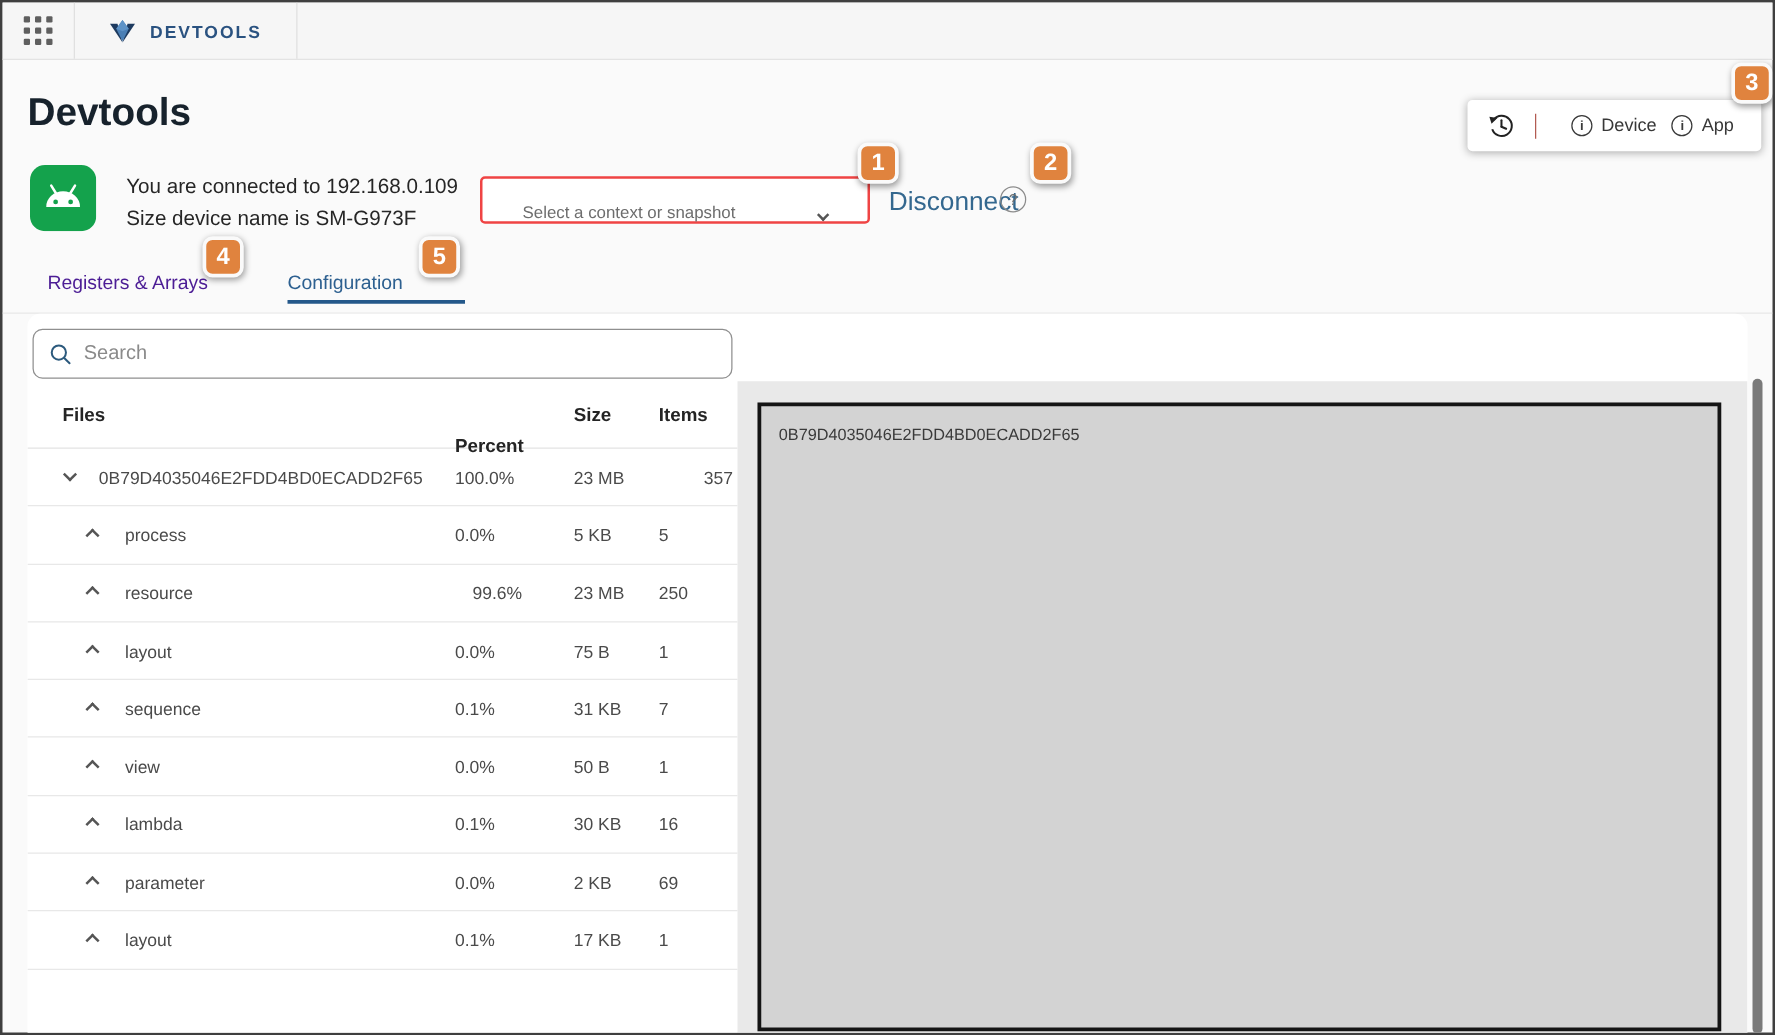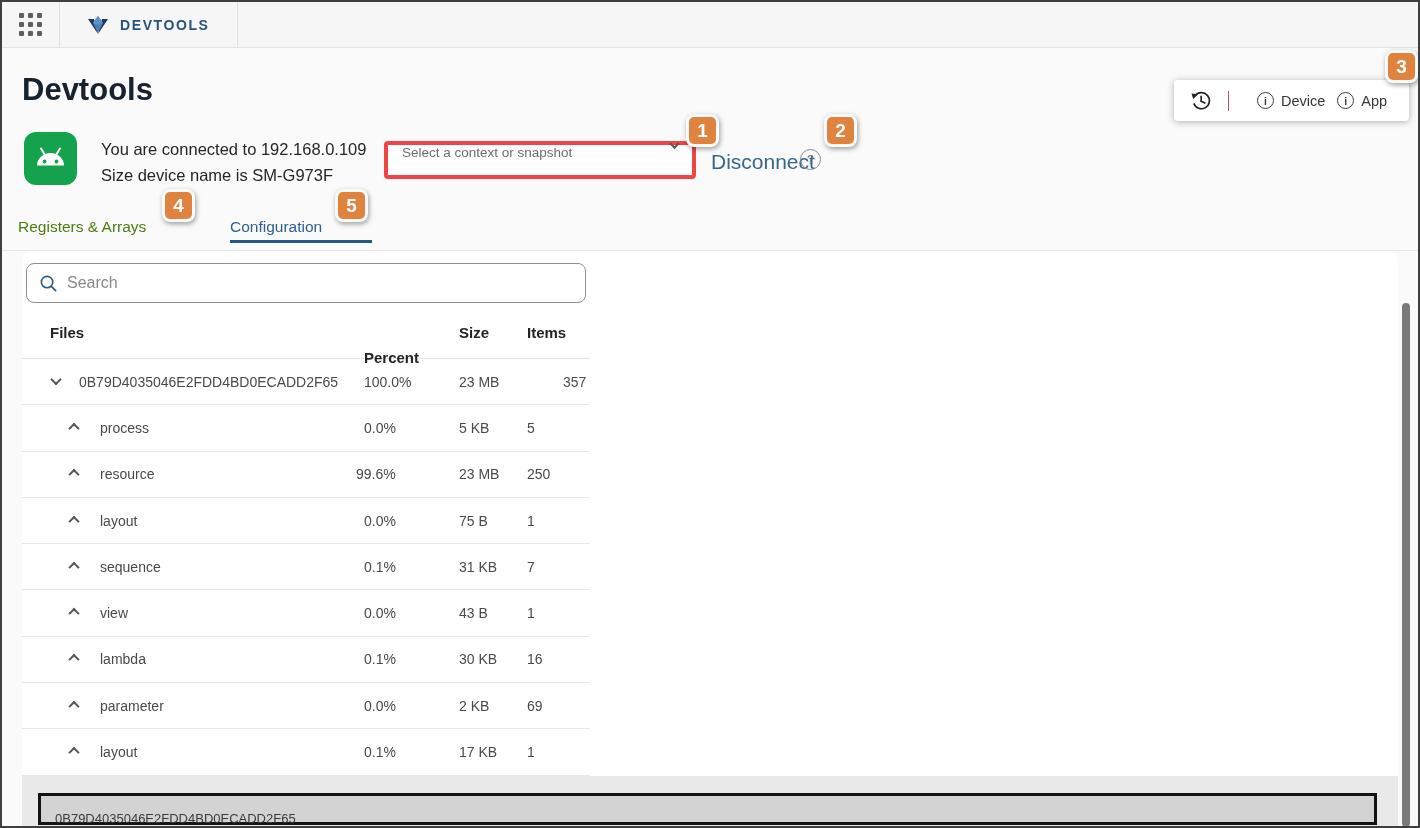--- a/index.html
+++ b/index.html
@@ -29,22 +29,22 @@
   }
   .app-name {
     font-size:14px; font-weight:bold; letter-spacing:1.6px; color:#2a5280;
   }
   
   .page-title { position:absolute; left:20px; top:70px; font-size:31px; font-weight:bold; color:#17222c; }
   .android-icon { position:absolute; left:22px; top:130px; }
   .conn-text { position:absolute; left:99px; top:134px; font-size:16.5px; line-height:26px; color:#262626; }
   .context-select {
     position:absolute; left:382px; top:139px; width:312px; height:38px;
-    background:#fff; border:4px solid #ef4444; border-radius:4px;
-    display:flex; align-items:flex-start; padding:0 14px; cursor:pointer;
+    background:#fff; border:2px solid #ef4444; border-radius:4px;
+    display:flex; align-items:flex-end; padding:0 32px; cursor:pointer;
   }
   .context-select .sel-text { flex:1; font-size:13.5px; color:#6d6d6d; }
   .chev { display:inline-block; width:8px; height:8px; border-left:2px solid #555; border-bottom:2px solid #555; }
   .chev.down { transform:rotate(-45deg) translate(1px,-1px); }
   .chev.up   { transform:rotate(135deg) translate(1px,-1px); }
   .select-chev { width:7px; height:7px; margin-top:-3px; }
   .link-disconnect { position:absolute; left:709px; top:148px; font-size:21px; color:#34688f; cursor:pointer; }
   .help-icon {
     position:absolute; left:798px; top:147px; width:21px; height:21px;
     border:1.5px solid #8c8c8c; border-radius:50%; color:#6d6d6d;
@@ -67,40 +67,40 @@
   .toolbar-card .vdiv { width:1px; height:20px; background:#b25b52; margin:0 16px 0 16px; }
   .tool-btn { display:flex; align-items:center; gap:7px; font-size:14.5px; color:#383838; cursor:pointer; margin-left:12px; }
   .tool-btn:first-of-type { margin-left:0; }
   .info-icon {
     width:17px; height:17px; border:1.4px solid #3a3a3a; border-radius:50%;
     font-size:10.5px; font-weight:bold; display:flex; align-items:center; justify-content:center; color:#3a3a3a;
   }
   .history-btn { display:flex; align-items:center; cursor:pointer; }
   
   .tab { position:absolute; top:216px; font-size:15.5px; cursor:pointer; }
-  .tab.inactive { left:16px; color:#4d7c0f; }
+  .tab.inactive { left:36px; color:#4c1d95; }
   .tab.active { left:228px; color:#2d6090; }
   .tab-underline { position:absolute; left:228px; top:238px; width:142px; height:3px; background:#24588a; }
   .header-divider { position:absolute; left:0; top:248px; width:100%; height:1px; background:#e7e7e7; }
   
   .content-card {
     position:absolute; left:20px; top:249px; width:1376px; height:577px;
     background:#fff; border-radius:10px 10px 0 0; overflow:hidden;
   }
   .search-box {
     position:absolute; left:4px; top:12px; width:560px; height:40px;
     border:1px solid #8f8f8f; border-radius:8px; background:#fff;
     display:flex; align-items:center; padding:0 12px; gap:9px;
   }
   .search-box input {
     border:none; outline:none; flex:1; font-size:16px; color:#333;
     font-family:"Liberation Sans", sans-serif; background:transparent;
   }
   .search-box input::placeholder { color:#8a8a8a; }
-  .card-body { position:absolute; left:0; top:54px; right:0; bottom:0; display:flex;flex-direction:column; }
+  .card-body { position:absolute; left:0; top:54px; right:0; bottom:0; display:flex; }
   .table-pane { width:568px; background:#fff; position:relative; }
   .thead { height:54px; position:relative; border-bottom:1px solid #e3e3e3; font-weight:bold; font-size:15px; color:#242424; }
   .thead span, .trow span.cell { position:absolute; top:50%; transform:translateY(-50%); white-space:nowrap; }
   .col-files  { left:28px; }
   .col-percent{ left:342px;margin-top:25px; }
   .col-size   { left:437px; }
   .col-items  { left:505px; }
   .trow { height:46.3px; position:relative; border-bottom:1px solid #e8e8e8; font-size:14px; color:#4a4a4a; cursor:pointer; }
   .trow .chevpos { position:absolute; top:50%; margin-top:-5px; }
   .viewer-pane { flex:1; background:#e9e9e9; position:relative; }
@@ -229,21 +229,21 @@
           <div class="trow">
             <span class="chev chevpos up" style="left: 48px;"></span>
             <span class="cell name" style="left: 78px;">process</span>
             <span class="cell pct" style="left: 342px;">0.0%</span>
             <span class="cell size" style="left: 437px;">5 KB</span>
             <span class="cell items" style="left: 505px;">5</span>
           </div>
           <div class="trow">
             <span class="chev chevpos up" style="left: 48px;"></span>
             <span class="cell name" style="left: 78px;">resource</span>
-            <span class="cell pct" style="left: 334px;">99.6%</span>
+            <span class="cell pct" style="left: 356px;">99.6%</span>
             <span class="cell size" style="left: 437px;">23 MB</span>
             <span class="cell items" style="left: 505px;">250</span>
           </div>
           <div class="trow">
             <span class="chev chevpos up" style="left: 48px;"></span>
             <span class="cell name" style="left: 78px;">layout</span>
             <span class="cell pct" style="left: 342px;">0.0%</span>
             <span class="cell size" style="left: 437px;">75 B</span>
             <span class="cell items" style="left: 505px;">1</span>
           </div>
@@ -251,21 +251,21 @@
             <span class="chev chevpos up" style="left: 48px;"></span>
             <span class="cell name" style="left: 78px;">sequence</span>
             <span class="cell pct" style="left: 342px;">0.1%</span>
             <span class="cell size" style="left: 437px;">31 KB</span>
             <span class="cell items" style="left: 505px;">7</span>
           </div>
           <div class="trow">
             <span class="chev chevpos up" style="left: 48px;"></span>
             <span class="cell name" style="left: 78px;">view</span>
             <span class="cell pct" style="left: 342px;">0.0%</span>
-            <span class="cell size" style="left: 437px;">43 B</span>
+            <span class="cell size" style="left: 437px;">50 B</span>
             <span class="cell items" style="left: 505px;">1</span>
           </div>
           <div class="trow">
             <span class="chev chevpos up" style="left: 48px;"></span>
             <span class="cell name" style="left: 78px;">lambda</span>
             <span class="cell pct" style="left: 342px;">0.1%</span>
             <span class="cell size" style="left: 437px;">30 KB</span>
             <span class="cell items" style="left: 505px;">16</span>
           </div>
           <div class="trow">

